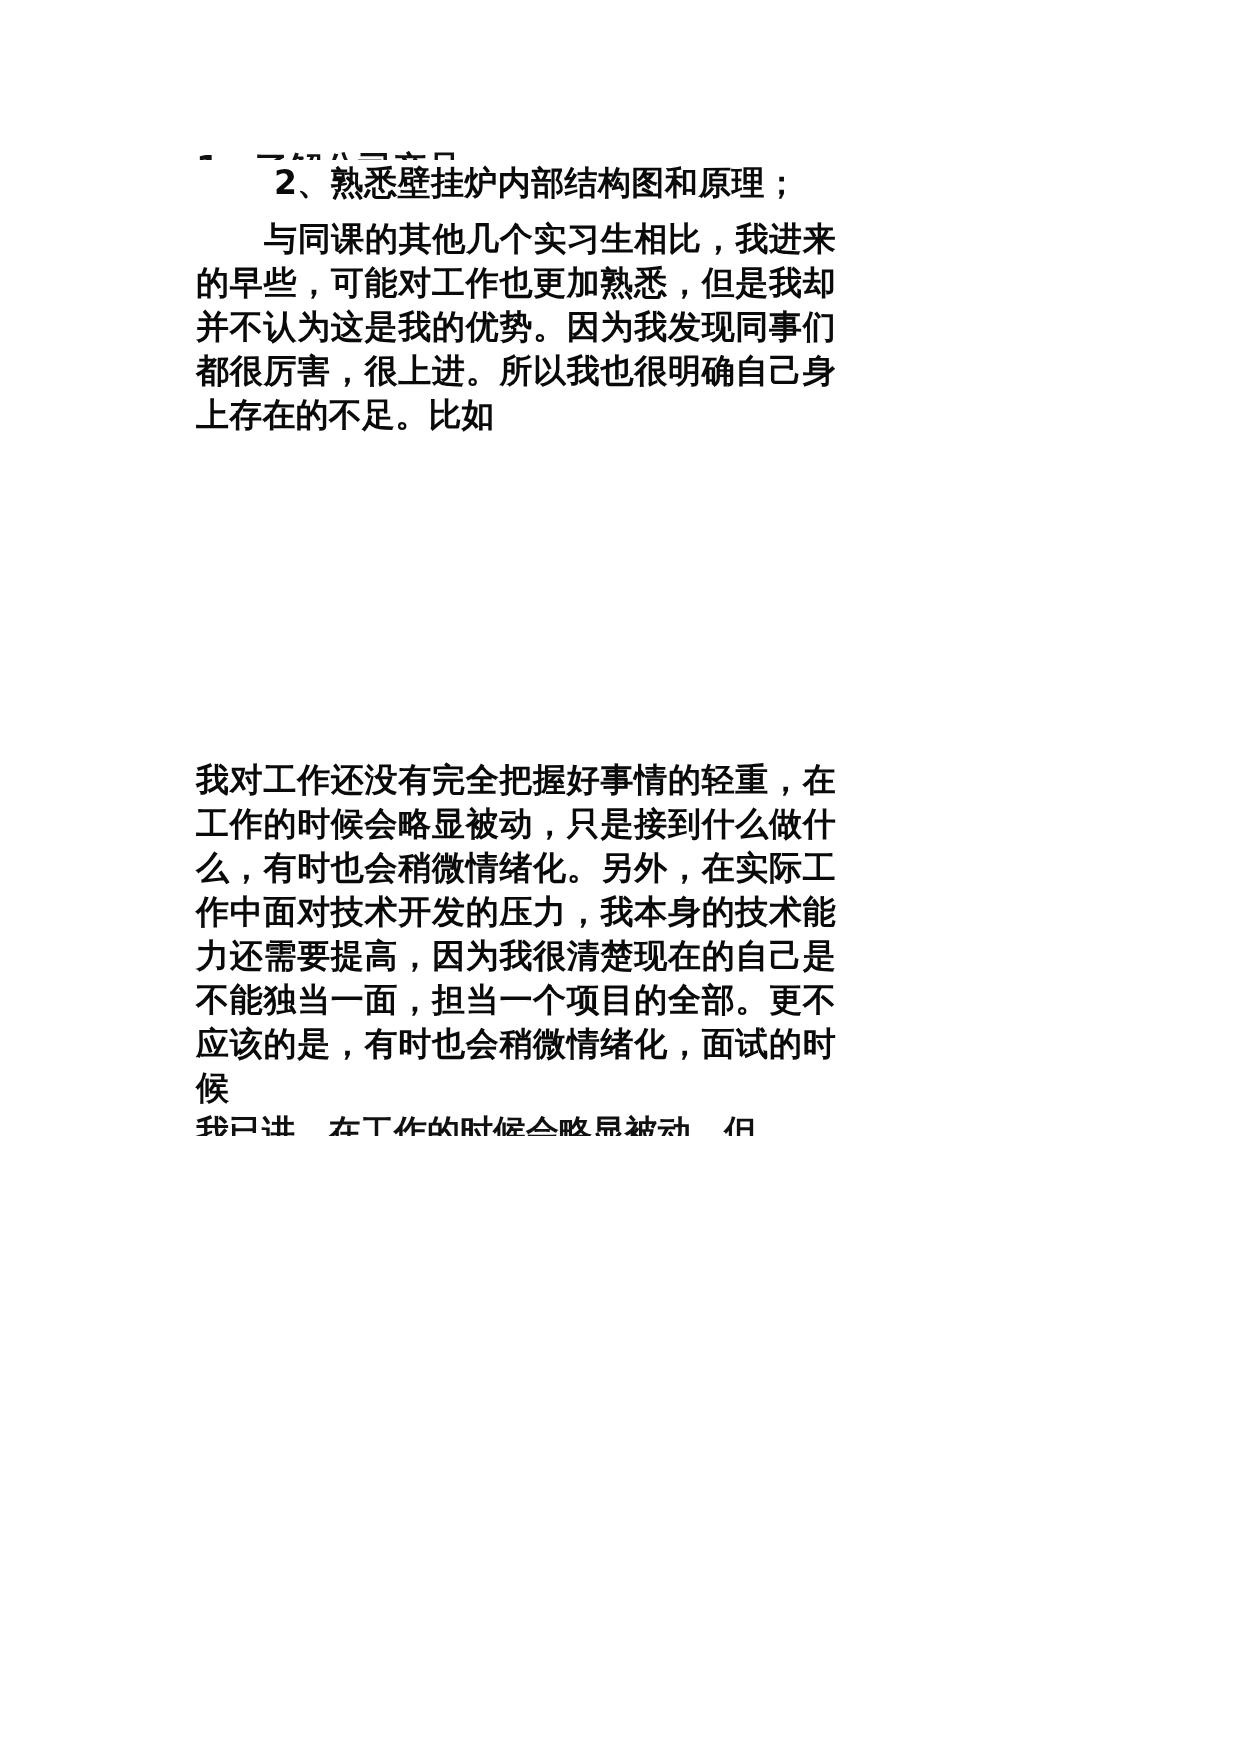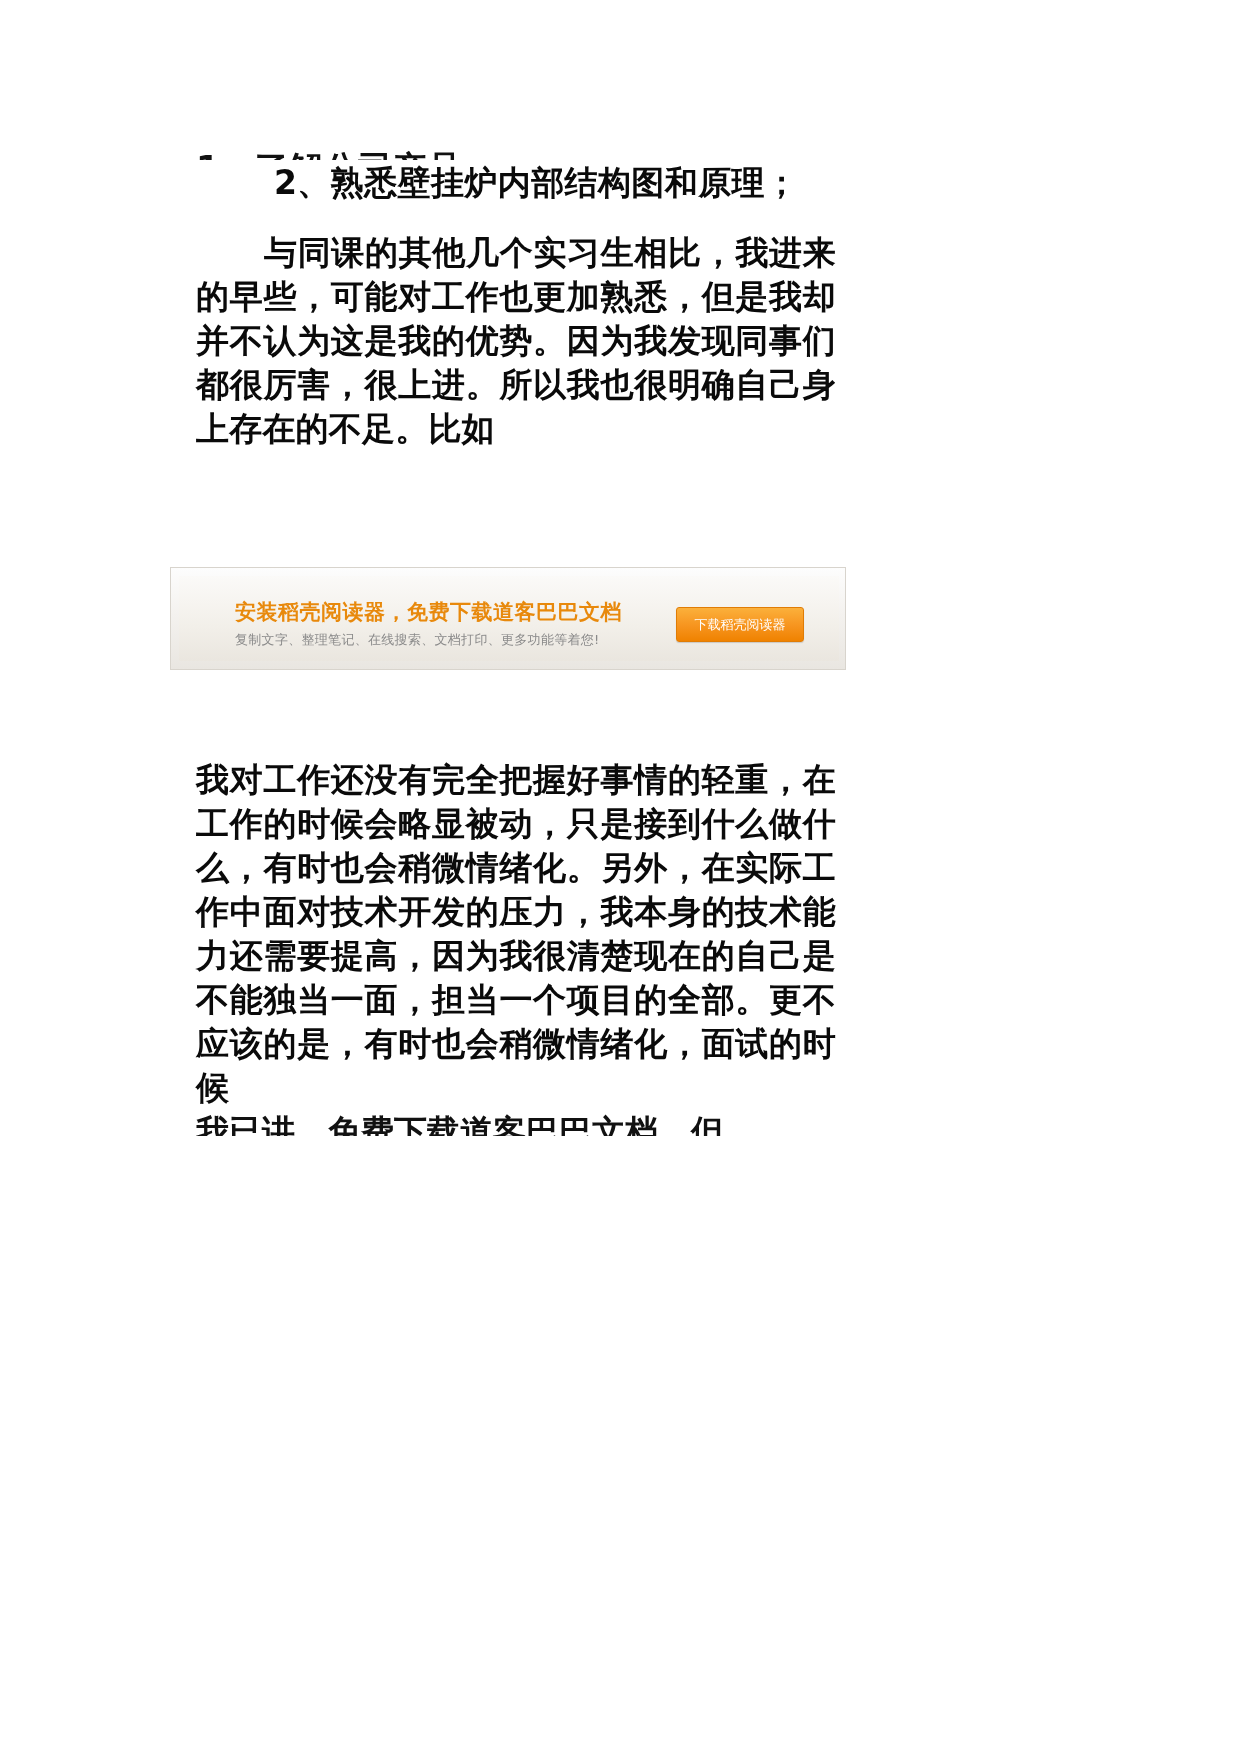--- a/index.html
+++ b/index.html
@@ -64,21 +64,21 @@
     line-height: 44px;
     font-weight: bold;
     letter-spacing: 0.2px;
     text-align: justify;
   }
   .para.indent {
     text-indent: 68px;
   }
 
   .para-top {
-    margin-top: 26px;
+    margin-top: 12px;
   }
 
   
   .ad-banner {
     position: absolute;
     left: 170px;
     top: 551px;
     width: 676px;
     height: 103px;
     background: linear-gradient(to bottom, #fdfdfd 0%, #f4f2ef 45%, #e9e6e1 100%);
@@ -154,26 +154,19 @@
 <body>
 
 <div class="page">
 
   <div class="doc-block top-block">
     <div class="clipped-top">1、了解公司产品；</div>
     <div class="numbered-line">2、熟悉壁挂炉内部结构图和原理；</div>
     <div class="para indent para-top">与同课的其他几个实习生相比，我进来的早些，可能对工作也更加熟悉，但是我却并不认为这是我的优势。因为我发现同事们都很厉害，很上进。所以我也很明确自己身上存在的不足。比如</div>
   </div>
 
-  <div class="ad-banner">
-    <div class="ad-inner">
-      <div class="ad-title">安装稻壳阅读器，免费下载道客巴巴文档</div>
-      <div class="ad-sub">复制文字、整理笔记、在线搜索、文档打印、更多功能等着您!</div>
-      <div class="ad-button">下载稻壳阅读器</div>
-    </div>
-  </div>
 
   <div class="doc-block bottom-block">
     <div class="para">我对工作还没有完全把握好事情的轻重，在工作的时候会略显被动，只是接到什么做什么，有时也会稍微情绪化。另外，在实际工作中面对技术开发的压力，我本身的技术能力还需要提高，因为我很清楚现在的自己是不能独当一面，担当一个项目的全部。更不应该的是，有时也会稍微情绪化，面试的时候</div>
-    <div class="clipped-bottom">我已讲，免费下载道客巴巴文档，但</div>
+    <div class="clipped-bottom">我已讲，在工作的时候会略显被动，但</div>
   </div>
 
 </div>
 
 </body></html>

